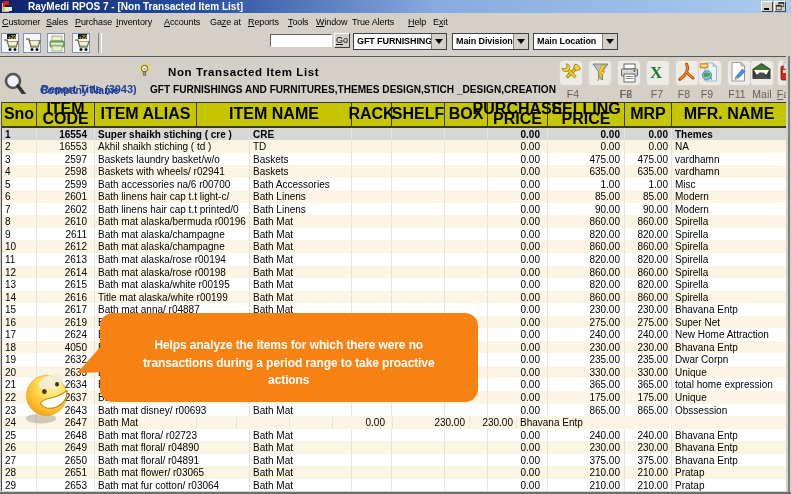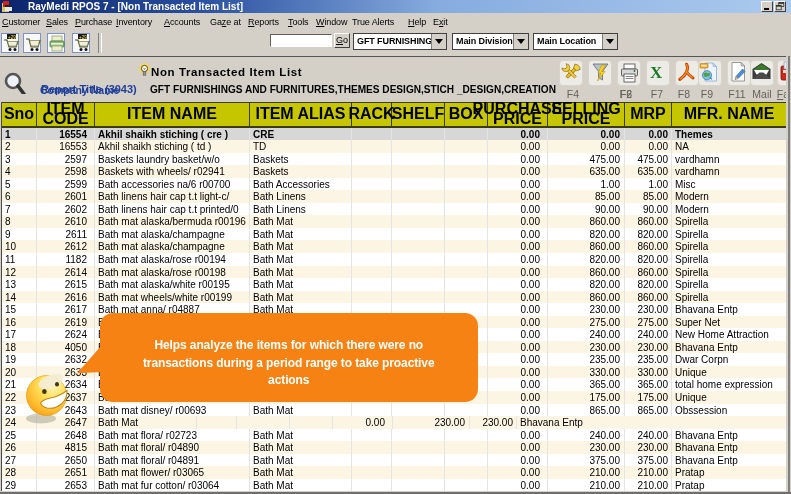--- a/index.html
+++ b/index.html
@@ -148,21 +148,21 @@
     <circle cx="12" cy="23" r="7" fill="#eef2f8" stroke="#555" stroke-width="2.6"></circle>
     <line x1="17" y1="28" x2="23" y2="36" stroke="#333" stroke-width="3.6" stroke-linecap="round"></line>
   </svg>
   <div class="abs bluelbl" style="left:41px;top:26px;letter-spacing:0;">Report Title (3043)</div>
   <svg class="abs" style="left:138px;top:5px" width="13" height="16" viewBox="0 0 13 16">
       <polygon points="6.5,0 8.1,3.2 11.9,1.6 9.7,4.8 13,6.5 9.7,8.2 11.9,11.4 8.1,9.8 6.5,13 4.9,9.8 1.1,11.4 3.3,8.2 0,6.5 3.3,4.8 1.1,1.6 4.9,3.2" fill="#ffd828"></polygon>
       <circle cx="6.5" cy="6.5" r="3.1" fill="#fffbe2" stroke="#3a3a3a" stroke-width="0.9"></circle>
       <path d="M5.5 6 L6.5 7.5 L7.5 6" fill="none" stroke="#555" stroke-width="0.7"></path>
       <rect x="5.2" y="9.8" width="2.6" height="3.4" fill="#9a9a9a" stroke="#555" stroke-width="0.6"></rect>
     </svg>
-  <div class="abs blklbl" style="left:151px;top:9px;letter-spacing:0.6px;">Non Transacted Item List</div>
+  <div class="abs blklbl" style="left:168px;top:9px;letter-spacing:0.6px;">Non Transacted Item List</div>
   <div class="abs bluelbl" style="left:40px;top:27px;letter-spacing:0;font-size:10.5px;">Company Name</div>
   <div class="abs blklbl" style="left:150px;top:27px;letter-spacing:0;font-size:10.1px;" id="companyval">GFT FURNISHINGS AND FURNITURES,THEMES DESIGN,STICH _DESIGN,CREATION</div>
   <div class="fico" style="left:559px"><svg width="21" height="22" viewBox="0 0 21 22" style="margin:1px 0 0 1px">
     <g transform="rotate(45 10 11)">
           <rect x="8.6" y="3" width="3" height="14" rx="1" fill="#e8b820" stroke="#8a6a00" stroke-width="0.7"></rect>
           <path d="M6.5 2 Q10.2 -1 14 2 L12.2 5.5 L8.3 5.5 Z" fill="#f4d040" stroke="#8a6a00" stroke-width="0.7"></path>
         </g>
     <g transform="rotate(-45 10 11)">
           <rect x="8.8" y="4" width="2.6" height="13" fill="#f0c840" stroke="#8a6a00" stroke-width="0.6"></rect>
           <path d="M7 1 A4 4 0 1 0 13.2 1 L11.5 4 L8.7 4 Z" fill="#f4d040" stroke="#8a6a00" stroke-width="0.6"></path>
@@ -222,35 +222,35 @@
   <div class="flbl" style="left:684px">F8</div>
   <div class="flbl" style="left:707px">F9</div>
   <div class="flbl" style="left:737px">F11</div>
   <div class="flbl" style="left:762px">Mail</div>
   <div class="flbl" style="left:783px"><u>F</u>a</div>
 </div>
 <div class="abs" id="tbl">
   <div id="thead">
     <div class="hc" style="width:35px">Sno</div>
     <div class="hc" style="width:58px">ITEM<br>CODE</div>
+    <div class="hc" style="width:102px">ITEM ALIAS</div>
     <div class="hc" style="width:155px">ITEM NAME</div>
-    <div class="hc" style="width:102px">ITEM ALIAS</div>
     <div class="hc" style="width:40px">RACK</div>
     <div class="hc" style="width:53px">SHELF</div>
     <div class="hc" style="width:43px">BOX</div>
     <div class="hc" style="width:60px">PURCHASE<br>PRICE</div>
     <div class="hc" style="width:77px">SELLING<br>PRICE</div>
     <div class="hc" style="width:47px">MRP</div>
     <div class="hc" style="width:114px;border-right:none">MFR. NAME</div>
   </div>
   <div id="rows">
       <div class="row sel">
         <div class="c sno">1</div>
         <div class="c code">16554</div>
-        <div class="c name">Akhil shaikh stiching ( cre )</div>
+        <div class="c name">Super shaikh stiching ( cre )</div>
         <div class="c alias">CRE</div>
         <div class="c rack"></div>
         <div class="c shelf"></div>
         <div class="c box"></div>
         <div class="c pp">0.00</div>
         <div class="c sp">0.00</div>
         <div class="c mrp">0.00</div>
         <div class="c mfr">Themes</div>
       </div>
       <div class="row even">
@@ -365,21 +365,21 @@
         <div class="c rack"></div>
         <div class="c shelf"></div>
         <div class="c box"></div>
         <div class="c pp">0.00</div>
         <div class="c sp">860.00</div>
         <div class="c mrp">860.00</div>
         <div class="c mfr">Spirella</div>
       </div>
       <div class="row odd">
         <div class="c sno">11</div>
-        <div class="c code">1182</div>
+        <div class="c code">2613</div>
         <div class="c name">Bath mat alaska/rose r00194</div>
         <div class="c alias">Bath Mat</div>
         <div class="c rack"></div>
         <div class="c shelf"></div>
         <div class="c box"></div>
         <div class="c pp">0.00</div>
         <div class="c sp">820.00</div>
         <div class="c mrp">820.00</div>
         <div class="c mfr">Spirella</div>
       </div>
@@ -405,21 +405,21 @@
         <div class="c shelf"></div>
         <div class="c box"></div>
         <div class="c pp">0.00</div>
         <div class="c sp">820.00</div>
         <div class="c mrp">820.00</div>
         <div class="c mfr">Spirella</div>
       </div>
       <div class="row even">
         <div class="c sno">14</div>
         <div class="c code">2616</div>
-        <div class="c name">Bath mat wheels/white r00199</div>
+        <div class="c name">Title mat alaska/white r00199</div>
         <div class="c alias">Bath Mat</div>
         <div class="c rack"></div>
         <div class="c shelf"></div>
         <div class="c box"></div>
         <div class="c pp">0.00</div>
         <div class="c sp">860.00</div>
         <div class="c mrp">860.00</div>
         <div class="c mfr">Spirella</div>
       </div>
       <div class="row odd">
@@ -559,21 +559,21 @@
         <div class="c rack"></div>
         <div class="c shelf"></div>
         <div class="c box"></div>
         <div class="c pp">0.00</div>
         <div class="c sp">240.00</div>
         <div class="c mrp">240.00</div>
         <div class="c mfr">Bhavana Entp</div>
       </div>
       <div class="row even">
         <div class="c sno">26</div>
-        <div class="c code">4815</div>
+        <div class="c code">2649</div>
         <div class="c name">Bath mat floral/ r04890</div>
         <div class="c alias">Bath Mat</div>
         <div class="c rack"></div>
         <div class="c shelf"></div>
         <div class="c box"></div>
         <div class="c pp">0.00</div>
         <div class="c sp">230.00</div>
         <div class="c mrp">230.00</div>
         <div class="c mfr">Bhavana Entp</div>
       </div>

